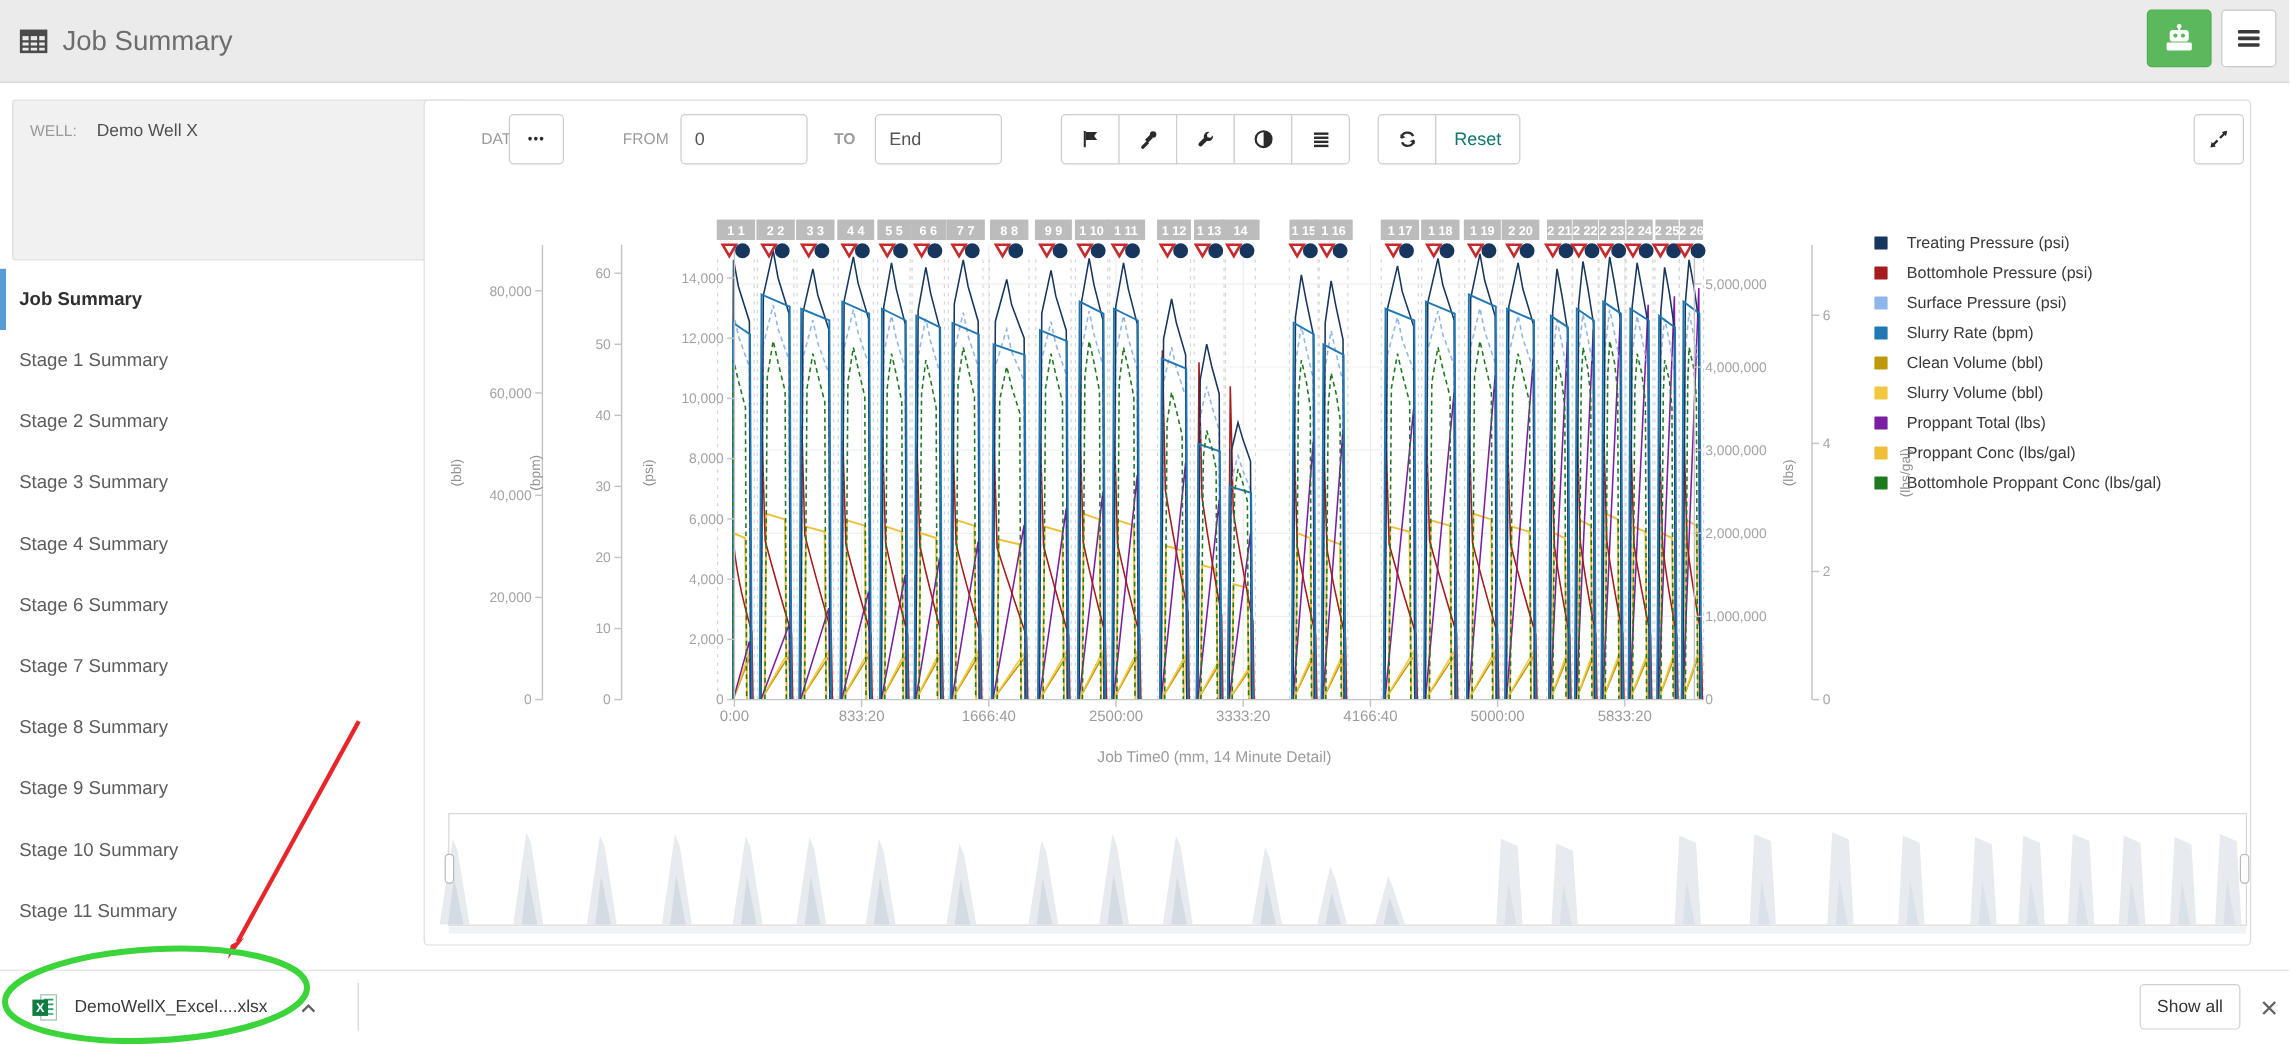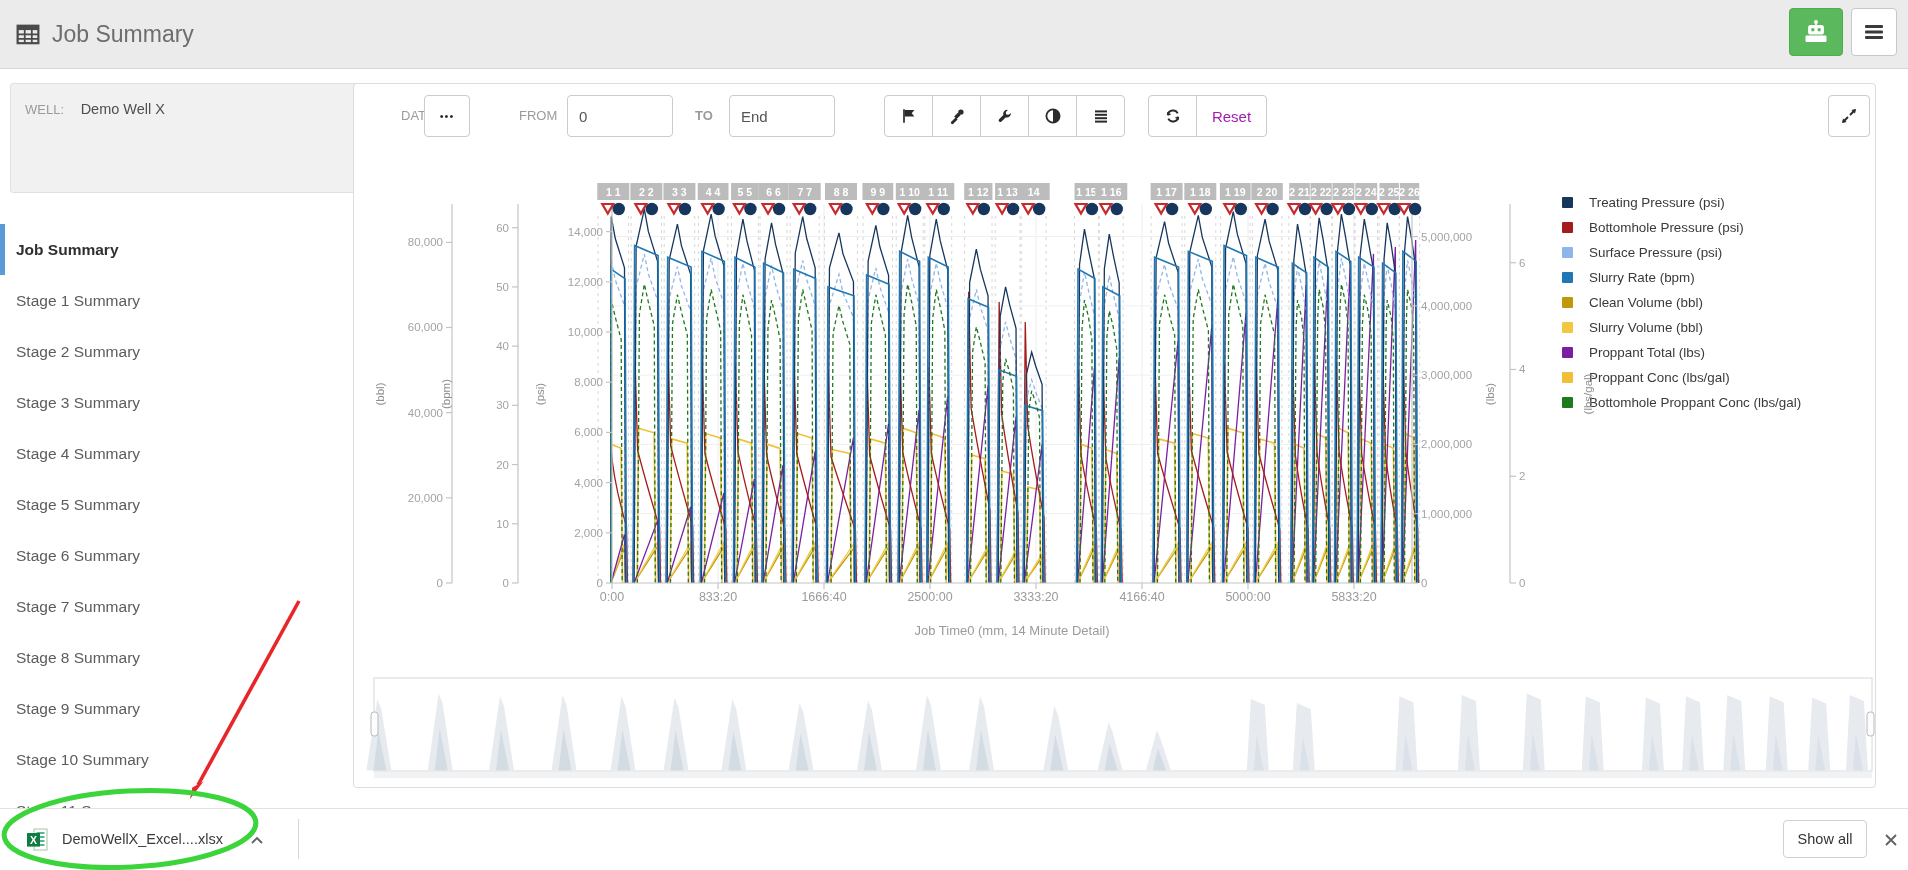--- a/index.html
+++ b/index.html
@@ -2,39 +2,39 @@
 <html><head>
 <meta charset="utf-8">
 <style>
   html,body{margin:0;padding:0;background:#fff;font-family:"Liberation Sans",sans-serif;}
   #app{position:relative;width:1908px;height:870px;overflow:hidden;background:#fff;}
   .abs{position:absolute;}
   
   #header{left:0;top:0;width:1908px;height:68px;background:#ebebeb;border-bottom:1px solid #d6d6d6;}
   #page-title{left:52px;top:0;line-height:68px;font-size:23px;color:#6d6d6d;}
   
-  #well-box{left:10px;top:83px;width:379px;height:110px;background:#f1f1f1;border:1px solid #e0e0e0;border-radius:3px;padding:10px 14px;box-sizing:border-box;}
+  #well-box{left:10px;top:83px;width:379px;height:134px;background:#f1f1f1;border:1px solid #e0e0e0;border-radius:3px;padding:10px 14px;box-sizing:border-box;}
   .well-row{height:30px;line-height:30px;font-size:13px;color:#9a9a9a;}
   .well-row .val{color:#4f4f4f;font-size:14.5px;margin-left:8px;}
   .lab{display:inline-block;min-width:44px;}
   
   #sidebar{left:0;top:224px;width:370px;}
   .side-item{height:51px;line-height:51px;padding-left:11px;border-left:5px solid transparent;font-size:15.5px;color:#5c5c5c;cursor:pointer;}
   .side-item.active{border-left-color:#5a9bd5;color:#2f2f2f;font-weight:bold;}
   #side-scroll{left:380px;top:228px;width:8px;height:252px;background:#d2d2d2;border-radius:4px;}
   
   #panel{left:353px;top:83px;width:1521px;height:703px;background:#fff;border:1px solid #ddd;border-radius:4px;}
   .tlabel{font-size:13px;color:#9b9b9b;line-height:42px;}
   .tbtn{box-sizing:border-box;height:42px;background:#fff;border:1px solid #ccc;border-radius:4px;display:flex;align-items:center;justify-content:center;cursor:pointer;}
   .tinput{box-sizing:border-box;height:42px;width:106px;background:#fff;border:1px solid #ccc;border-radius:4px;padding:0 11px;font-size:15px;color:#555;font-family:"Liberation Sans",sans-serif;}
   .group{display:flex;}
   .group .tbtn{border-radius:0;margin-left:-1px;width:49px;}
   .group .tbtn:first-child{border-radius:4px 0 0 4px;margin-left:0;}
   .group .tbtn:last-child{border-radius:0 4px 4px 0;}
-  .reset-btn{width:71px !important;font-size:15px;color:#a21caf;}
+  .reset-btn{width:71px !important;font-size:15px;color:#0f766e;}
   .dots{font-size:11px;color:#2b2b2b;letter-spacing:1px;}
   
   #legend{left:1562px;top:190px;}
   .lg-row{display:flex;align-items:center;height:25px;}
   .lg-sq{width:11px;height:11px;border-radius:1px;margin-right:16px;flex:none;}
   .lg-tx{font-size:13.4px;color:#3a3a3a;white-space:nowrap;}
   
   #footer{left:0;top:808px;width:1908px;height:62px;background:#fff;border-top:1px solid #e2e2e2;}
   #file-name{left:62px;top:0;line-height:60px;font-size:14.5px;color:#3a3a3a;cursor:pointer;}
   #file-divider{left:298px;top:10px;width:1px;height:40px;background:#d5d5d5;}
@@ -85,21 +85,20 @@
     </div>
     <div id="caret-down" class="abs" style="left:352px;top:48px;"></div>
   </div>
 
   <div id="sidebar" class="abs">
       <div class="side-item active">Job Summary</div>
       <div class="side-item">Stage 1 Summary</div>
       <div class="side-item">Stage 2 Summary</div>
       <div class="side-item">Stage 3 Summary</div>
       <div class="side-item">Stage 4 Summary</div>
-      <div class="side-item">Stage 5 Summary</div>
       <div class="side-item">Stage 6 Summary</div>
       <div class="side-item">Stage 7 Summary</div>
       <div class="side-item">Stage 8 Summary</div>
       <div class="side-item">Stage 9 Summary</div>
       <div class="side-item">Stage 10 Summary</div>
       <div class="side-item">Stage 11 Summary</div>
     </div>
   <div id="side-scroll" class="abs"></div>
 
   <div id="panel" class="abs"></div>

